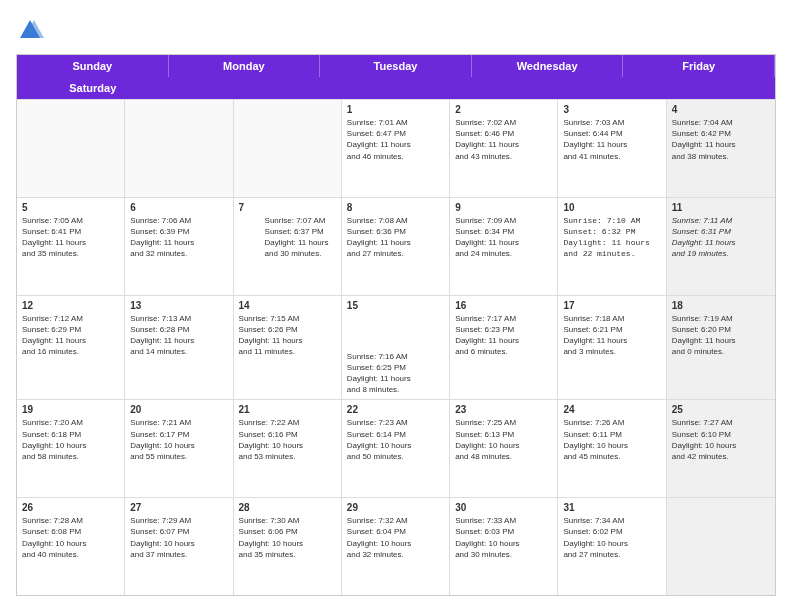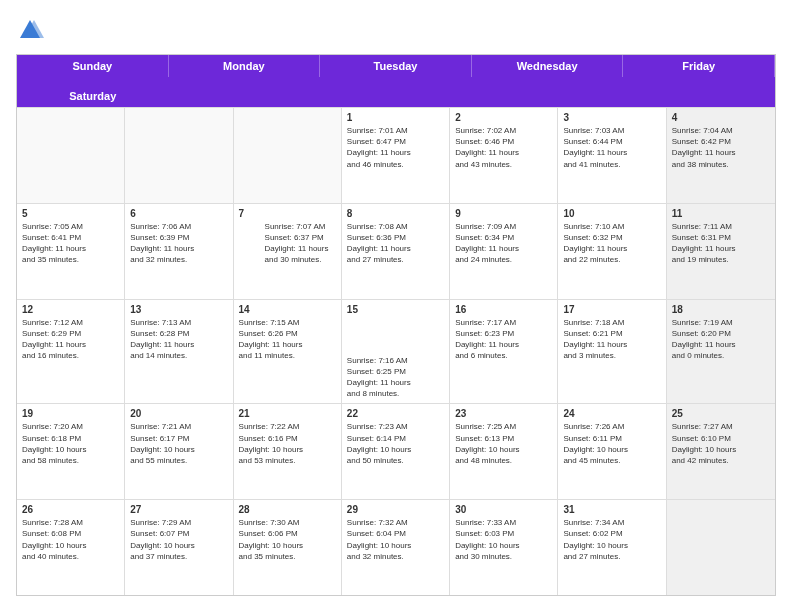--- a/index.html
+++ b/index.html
@@ -71,21 +71,21 @@
       background: #6d28d9;
     }
     .cal-header-cell {
       color: #fff;
       font-size: 11px;
       font-weight: bold;
       text-align: center;
       padding: 5px 2px;
       border-right: 1px solid rgba(255,255,255,0.3);
     }
-    .cal-header-cell:last-child { border-right: none; margin-top: 8px; }
+    .cal-header-cell:last-child { border-right: none; }
     .cal-body {
       flex: 1;
       display: flex;
       flex-direction: column;
     }
     .cal-row {
       display: grid;
       grid-template-columns: repeat(7, 1fr);
       flex: 1;
       border-top: 1px solid #ddd;
@@ -208,28 +208,28 @@
           </div>
           <div class="cal-cell">
             <div class="day-num">9</div>
             <div class="cell-text" style="white-space: pre-line;">Sunrise: 7:09 AM
 Sunset: 6:34 PM
 Daylight: 11 hours
 and 24 minutes.</div>
           </div>
           <div class="cal-cell">
             <div class="day-num">10</div>
-            <div class="cell-text" style="white-space: pre-line;">Sunrise: 7:10 AM
+            <div class="cell-text" style="white-space: pre-line; font-family: Liberation Mono, monospace;">Sunrise: 7:10 AM
 Sunset: 6:32 PM
 Daylight: 11 hours
 and 22 minutes.</div>
           </div>
           <div class="cal-cell shaded">
             <div class="day-num">11</div>
-            <div class="cell-text" style="white-space: pre-line;">Sunrise: 7:11 AM
+            <div class="cell-text" style="white-space: pre-line; font-style: italic;">Sunrise: 7:11 AM
 Sunset: 6:31 PM
 Daylight: 11 hours
 and 19 minutes.</div>
           </div>
         </div>
         <div class="cal-row">
           <div class="cal-cell">
             <div class="day-num">12</div>
             <div class="cell-text" style="white-space: pre-line;">Sunrise: 7:12 AM
 Sunset: 6:29 PM

